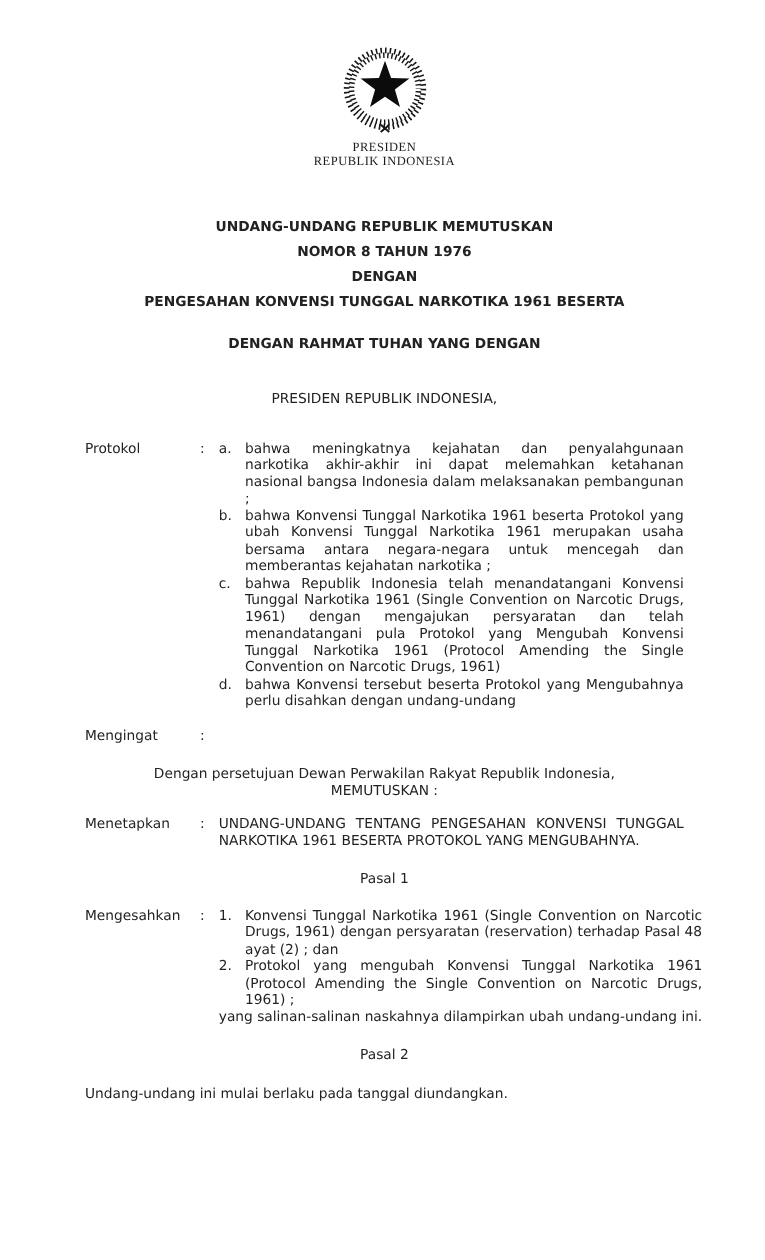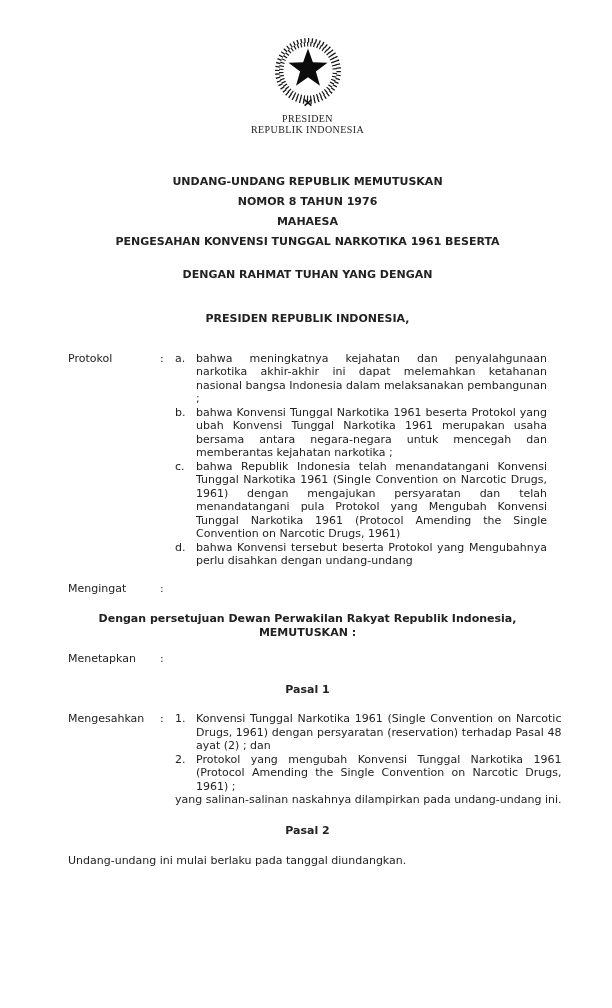--- a/index.html
+++ b/index.html
@@ -22,21 +22,21 @@
   .seal svg { display: block; margin: 0 auto 2px auto; }
   .seal-text {
     font-family: Liberation Serif, serif;
     font-size: 10px;
     line-height: 11px;
     letter-spacing: 0.4px;
     color: #1d1d1d;
   }
 
   
-  .center { text-align: center; font-weight: bold; }
+  .center { text-align: center; }
   .bold { font-weight: bold; }
   .title-gap { margin-bottom: 6.5px; }
   .invocation { margin-top: 19px; }
   .issuer { margin-top: 31px; margin-bottom: 26px; }
 
   
   .clause { display: grid; grid-template-columns: 92px 15px 1fr; }
   .clause .content { text-align: justify; }
 
   
@@ -64,21 +64,21 @@
       <polygon points="40,16 45,30.1 60,30.5 48.1,39.6 52.3,54 40,45.5 27.7,54 31.9,39.6 20,30.5 35,30.1" fill="#0c0c0c"></polygon>
       <path d="M36.5 68.5 L43.5 74.5 M43.5 68.5 L36.5 74.5" stroke="#161616" stroke-width="1.6"></path>
     </svg>
     <div class="seal-text">PRESIDEN</div>
     <div class="seal-text">REPUBLIK INDONESIA</div>
   </div>
 
   <div>
     <div class="center bold title-gap">UNDANG-UNDANG REPUBLIK MEMUTUSKAN</div>
     <div class="center bold title-gap">NOMOR 8 TAHUN 1976</div>
-    <div class="center bold title-gap">MAHAESA</div>
+    <div class="center bold title-gap">DENGAN</div>
     <div class="center bold">PENGESAHAN KONVENSI TUNGGAL NARKOTIKA 1961 BESERTA</div>
     <div class="center bold invocation">DENGAN RAHMAT TUHAN YANG DENGAN</div>
     <div class="center issuer">PRESIDEN REPUBLIK INDONESIA,</div>
   </div>
 
   <div class="clause">
     <div>Protokol</div>
     <div>:</div>
     <div class="content">
       <div class="hang">
@@ -105,36 +105,37 @@
     <div>:</div>
   </div>
 
   <div class="center agreement">Dengan persetujuan Dewan Perwakilan Rakyat Republik Indonesia,</div>
 
   <div class="center memutuskan">MEMUTUSKAN :</div>
 
   <div class="clause menetapkan">
     <div>Menetapkan</div>
     <div>:</div>
+    <div class="content">UNDANG-UNDANG TENTANG PENGESAHAN KONVENSI TUNGGAL NARKOTIKA 1961 BESERTA PROTOKOL YANG MENGUBAHNYA.</div>
   </div>
 
   <div class="center pasal-heading">Pasal 1</div>
 
   <div class="clause mengesahkan">
     <div>Mengesahkan</div>
     <div>:</div>
     <div class="content">
       <div class="hang">
         <div>1.</div>
         <div class="txt">Konvensi Tunggal Narkotika 1961 (Single Convention on Narcotic Drugs, 1961) dengan persyaratan (reservation) terhadap Pasal 48 ayat (2) ; dan</div>
       </div>
       <div class="hang">
         <div>2.</div>
         <div class="txt">Protokol yang mengubah Konvensi Tunggal Narkotika 1961 (Protocol Amending the Single Convention on Narcotic Drugs, 1961) ;</div>
       </div>
-      <div class="closing">yang salinan-salinan naskahnya dilampirkan pada undang-undang ini.</div>
+      <div class="closing">yang salinan-salinan naskahnya dilampirkan ubah undang-undang ini.</div>
     </div>
   </div>
 
   <div class="center pasal-heading">Pasal 2</div>
   <div class="pasal2-text">Undang-undang ini mulai berlaku pada tanggal diundangkan.</div>
 
 </div>
 
 </body></html>

